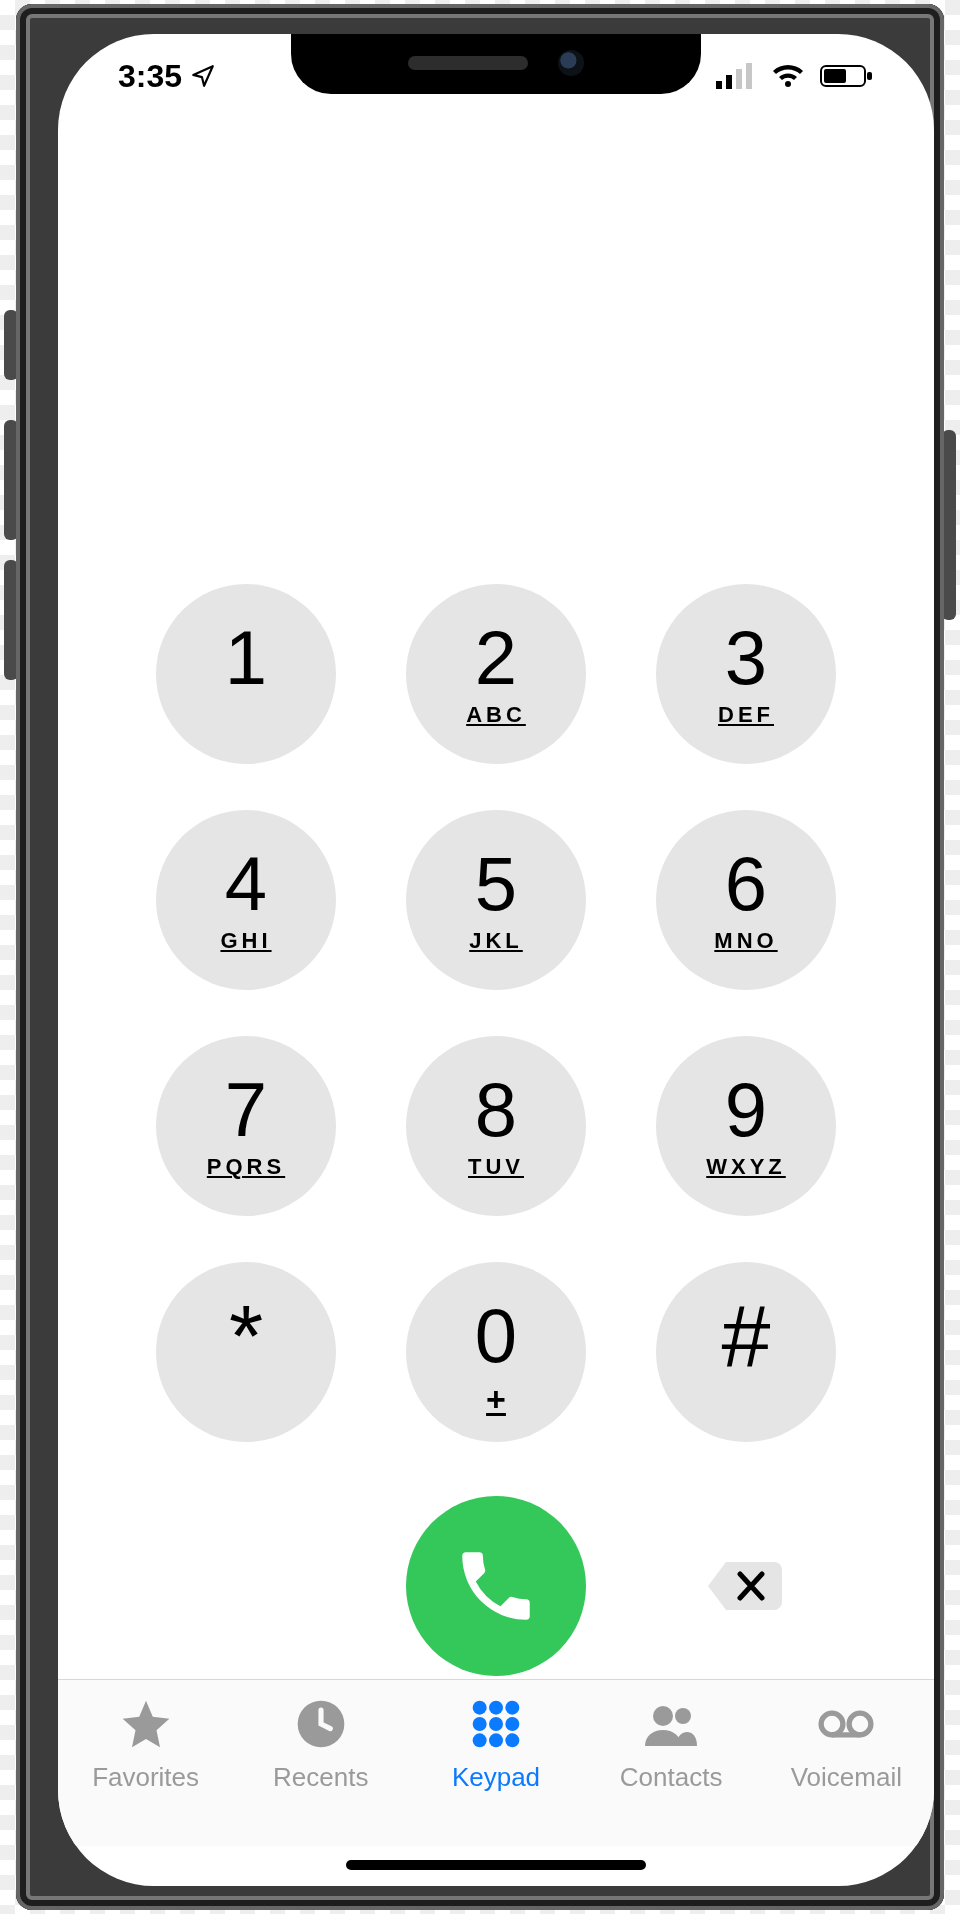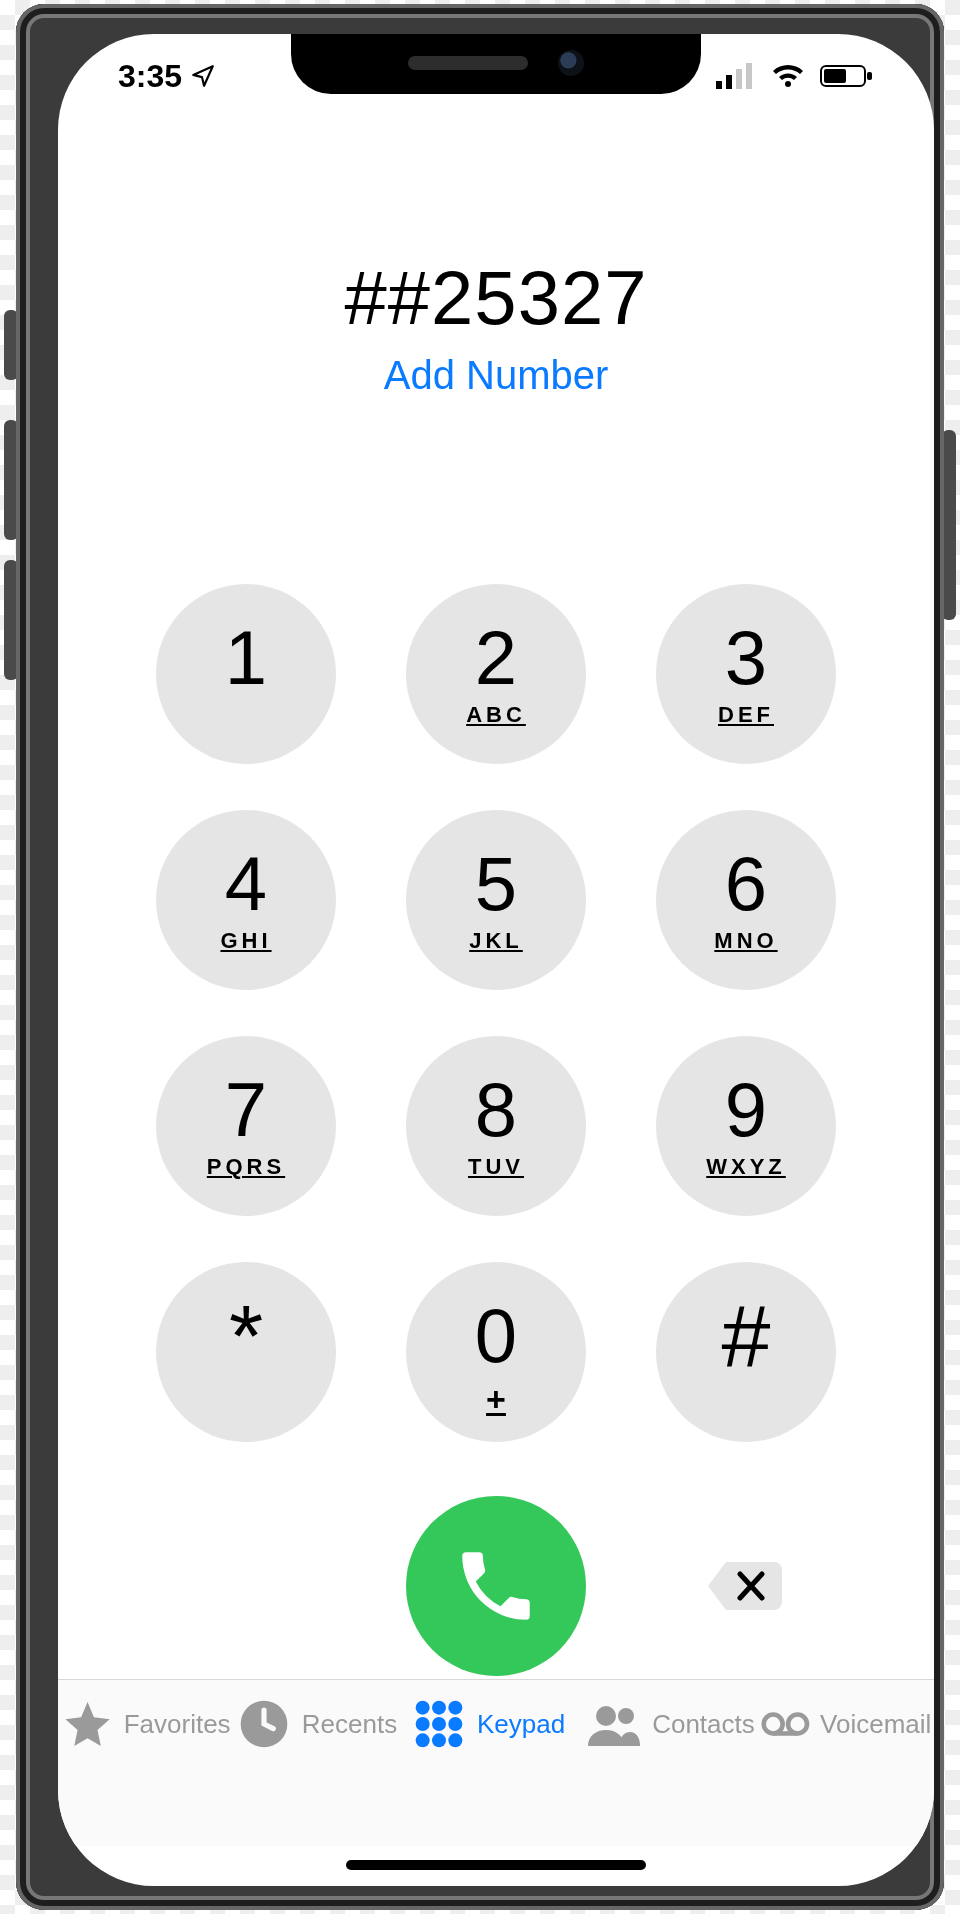--- a/index.html
+++ b/index.html
@@ -17,21 +17,21 @@
   background-position: 0 0, 0 15px, 15px -15px, -15px 0px;
   background-color: #fff;
 }
 .device-frame {
   position: absolute;
   left: 16px;
   top: 4px;
   width: 928px;
   height: 1906px;
   background: #3b3b3b;
-  border-radius: 28px;
+  border-radius: 16px;
   box-shadow:
     inset 0 0 0 4px #666,
     inset 0 0 0 10px #1e1e1e,
     inset 0 0 0 14px #777;
   box-sizing: border-box;
 }
 .side-button {
   position: absolute;
   background: #4a4a4a;
   border-radius: 6px;
@@ -189,21 +189,21 @@
   border-top: 1px solid #d8d8d8;
   display: flex;
   justify-content: space-around;
   align-items: flex-start;
   padding-top: 16px;
   background: #fafafa;
 }
 .tab {
   width: 170px;
   display: flex;
-  flex-direction: row;
+  flex-direction: column;
   align-items: center;
   gap: 10px;
   color: #9a9a9a;
   cursor: pointer;
 }
 .tab.active { color: #0a7aff; }
 .tab svg { width: 56px; height: 56px; }
 .tab .tab-label { font-size: 26px; }
 
 .home-indicator {
@@ -251,24 +251,20 @@
           <path d="M18 24a3 3 0 100-6 3 3 0 000 6zM9 14a13 13 0 0118 0l-3 3a9 9 0 00-12 0zM3 8a22 22 0 0130 0l-3 3a18 18 0 00-24 0z" fill="#000"></path>
         </svg>
         <svg width="54" height="26" viewBox="0 0 54 26">
           <rect x="1" y="3" width="44" height="20" rx="5" fill="none" stroke="#000" stroke-width="2"></rect>
           <rect x="4" y="6" width="22" height="14" rx="2" fill="#000"></rect>
           <rect x="47" y="9" width="5" height="8" rx="2" fill="#000"></rect>
         </svg>
       </div>
     </div>
 
-    <div class="dialled-area">
-      <div class="dialled-number">##25327</div>
-      <div class="add-number">Add Number</div>
-    </div>
 
     <div class="keypad">
       <div class="key">
         <span class="digit">1</span>
         <span class="letters"></span>
       </div>
       <div class="key">
         <span class="digit">2</span>
         <span class="letters">ABC</span>
       </div>

